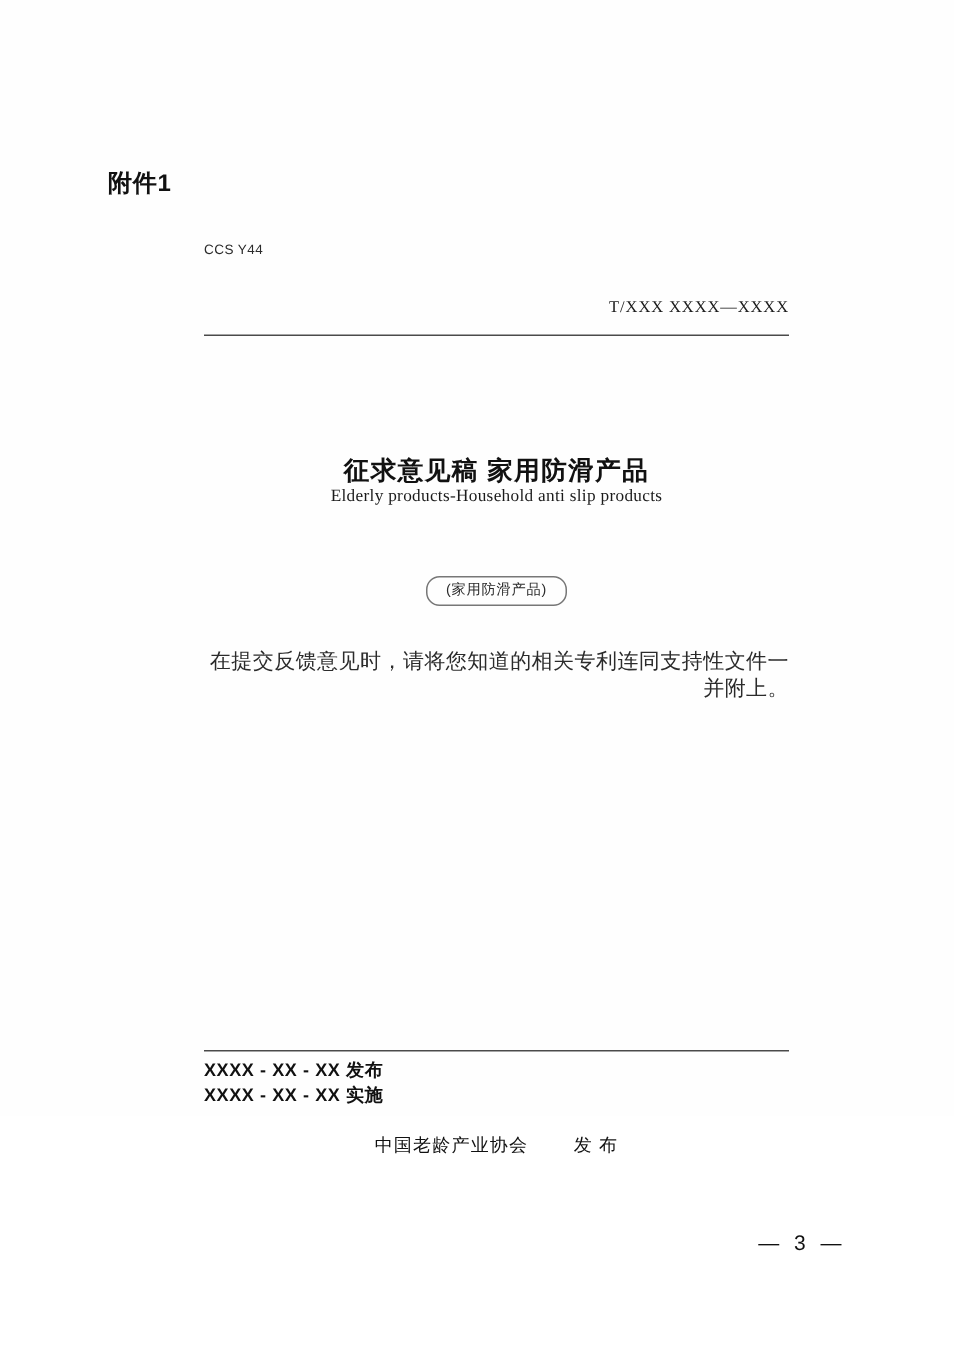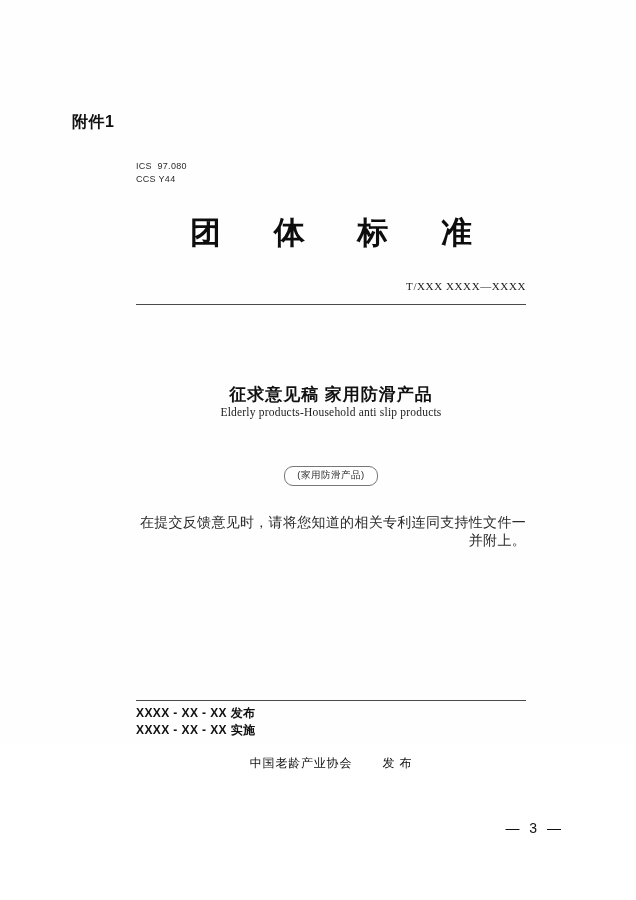--- a/index.html
+++ b/index.html
@@ -175,25 +175,23 @@
 </head>
 <body>
 
 <div class="page">
 
   <div class="attachment-label">附件1</div>
 
   <div class="cover">
 
     <div class="ics-block">
-      <div>ICS  97.080</div>
       <div>CCS Y44</div>
     </div>
 
-    <div class="std-title">团 体 标 准</div>
 
     <div class="std-number">T/XXX XXXX—XXXX</div>
 
     <div class="rule-top"></div>
 
     <div class="title-cn">征求意见稿 家用防滑产品</div>
 
     <div class="title-en">Elderly products-Household anti slip products</div>
 
     <div class="draft-badge-wrap">

